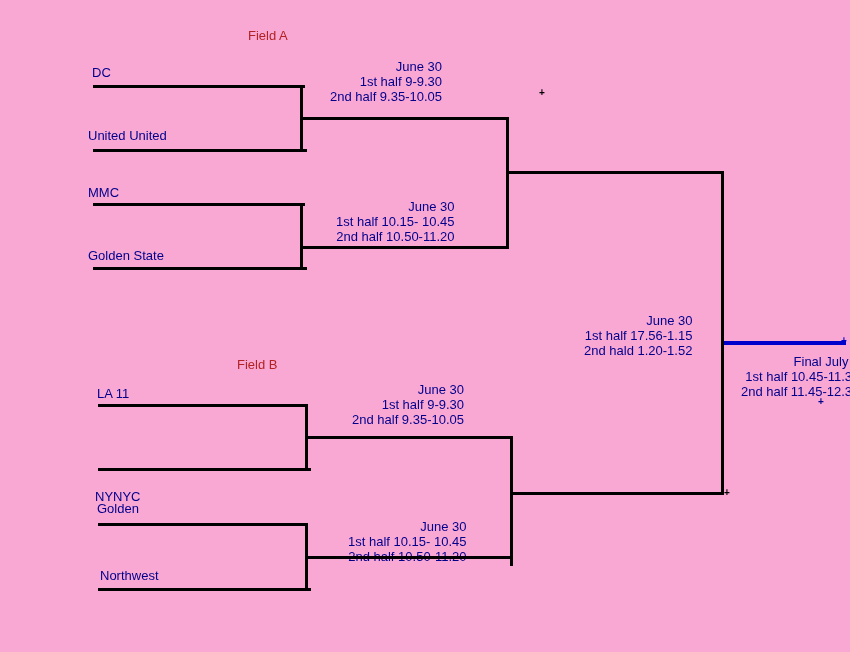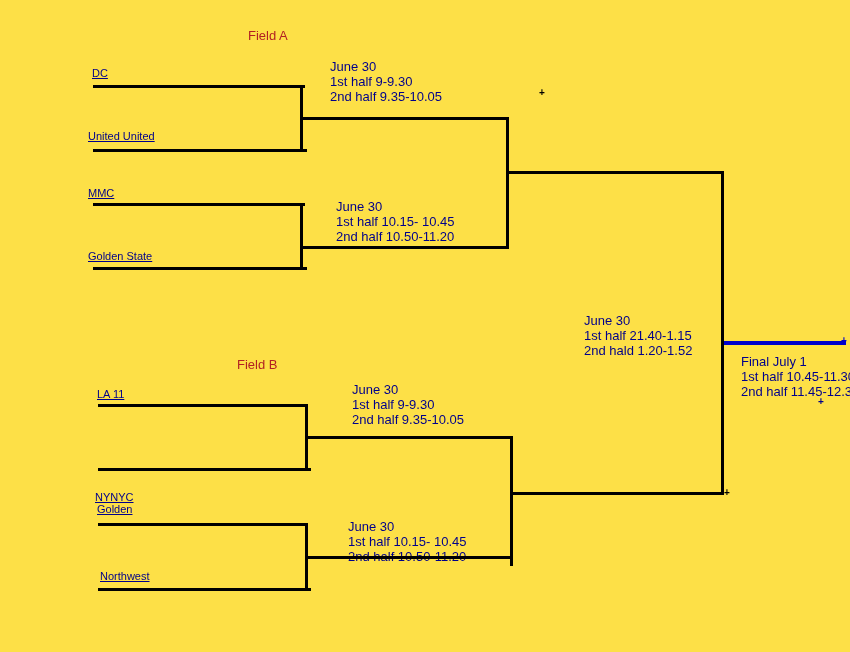--- a/index.html
+++ b/index.html
@@ -1,49 +1,48 @@
 <!DOCTYPE html>
 <html><head>
 <meta charset="utf-8">
 <style>
   html, body { margin: 0; padding: 0; background: #ffffff; }
   #canvas {
     position: relative;
     width: 850px;
     height: 652px;
-    background: #fde047;
+    background: #f9a8d4;
     overflow: hidden;
     font-family: "Liberation Sans", sans-serif;
   }
   .hline { position: absolute; height: 3px; background: #000000; }
   .vline { position: absolute; width: 3px; background: #000000; }
   .finalline { position: absolute; height: 4px; background: #0000cc; }
   .team {
     position: absolute;
     color: #00008b;
-    font-size: 11px;
+    font-size: 13px;
     line-height: 14px;
     white-space: nowrap;
-    text-decoration: underline;
   }
   .fieldlabel {
     position: absolute;
     color: #b22222;
     font-size: 13px;
     line-height: 14px;
     white-space: nowrap;
   }
   .sched {
     position: absolute;
     color: #00008b;
     font-size: 13px;
     line-height: 15px;
     white-space: nowrap;
   }
-  .sched div { white-space: nowrap; }
+  .sched div { white-space: nowrap; text-align: right; }
   .plus {
     position: absolute;
     font-size: 10px;
     font-weight: bold;
     line-height: 10px;
     color: #000000;
   }
   .plus.navy { color: #00008b; }
   .plus.blue { color: #0000cc; }
 </style>
@@ -76,21 +75,21 @@
   </div>
   <div class="hline" style="left:93px; top:203px; width:212px;"></div>
   <div class="vline" style="left:300px; top:203px; height:67px;"></div>
   <div class="hline" style="left:93px; top:267px; width:214px;"></div>
   <div class="hline" style="left:303px; top:246px; width:206px;"></div>
 
   <div class="vline" style="left:506px; top:117px; height:132px;"></div>
   <div class="hline" style="left:509px; top:171px; width:215px;"></div>
   <div class="sched" style="left:584px; top:313px;">
     <div>June 30</div>
-    <div>1st half 21.40-1.15</div>
+    <div>1st half 17.56-1.15</div>
     <div>2nd hald 1.20-1.52</div>
   </div>
 
   <div class="vline" style="left:721px; top:171px; height:324px;"></div>
   <div class="finalline" style="left:724px; top:341px; width:122px;"></div>
   <div class="sched" style="left:741px; top:354px;">
     <div>Final July 1</div>
     <div>1st half 10.45-11.30</div>
     <div>2nd half 11.45-12.30</div>
   </div>

